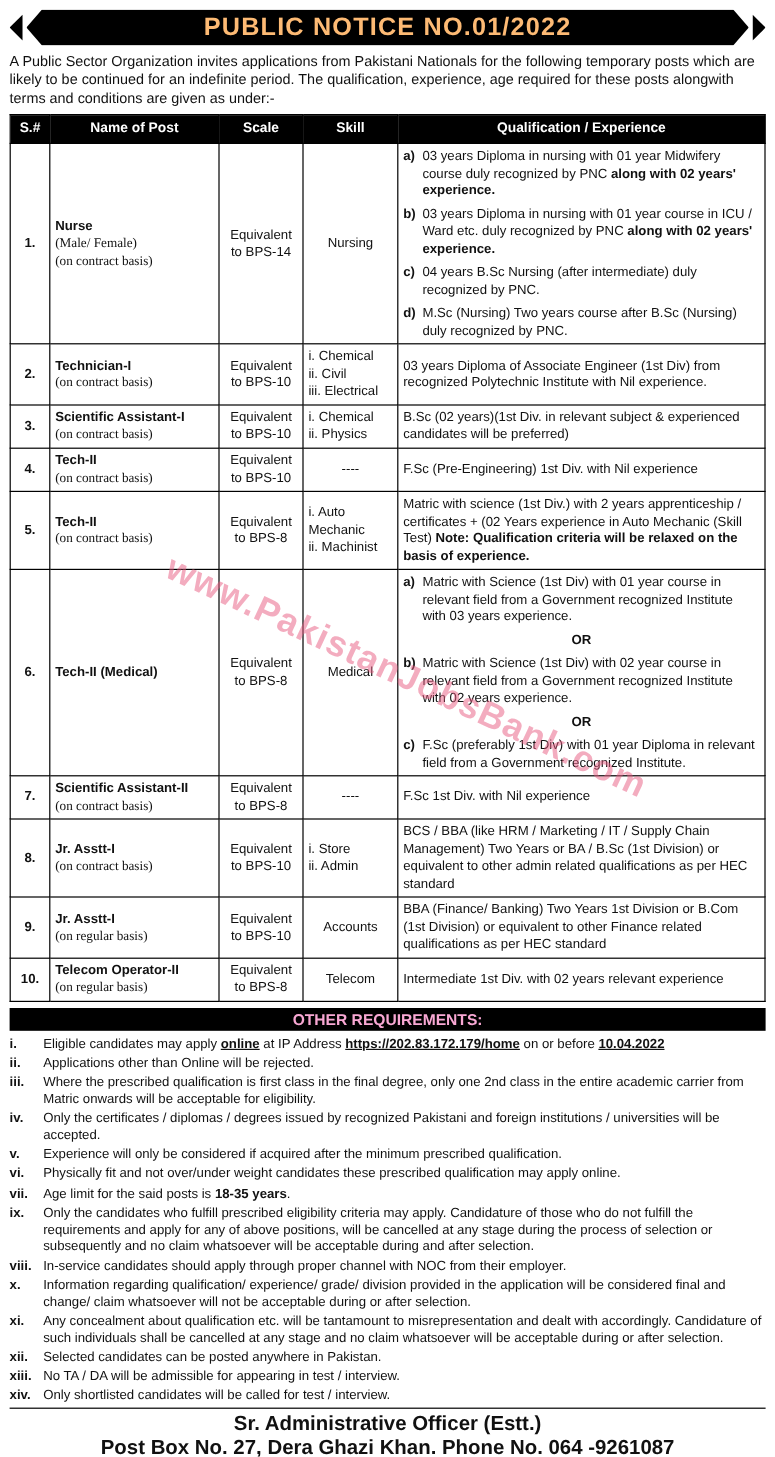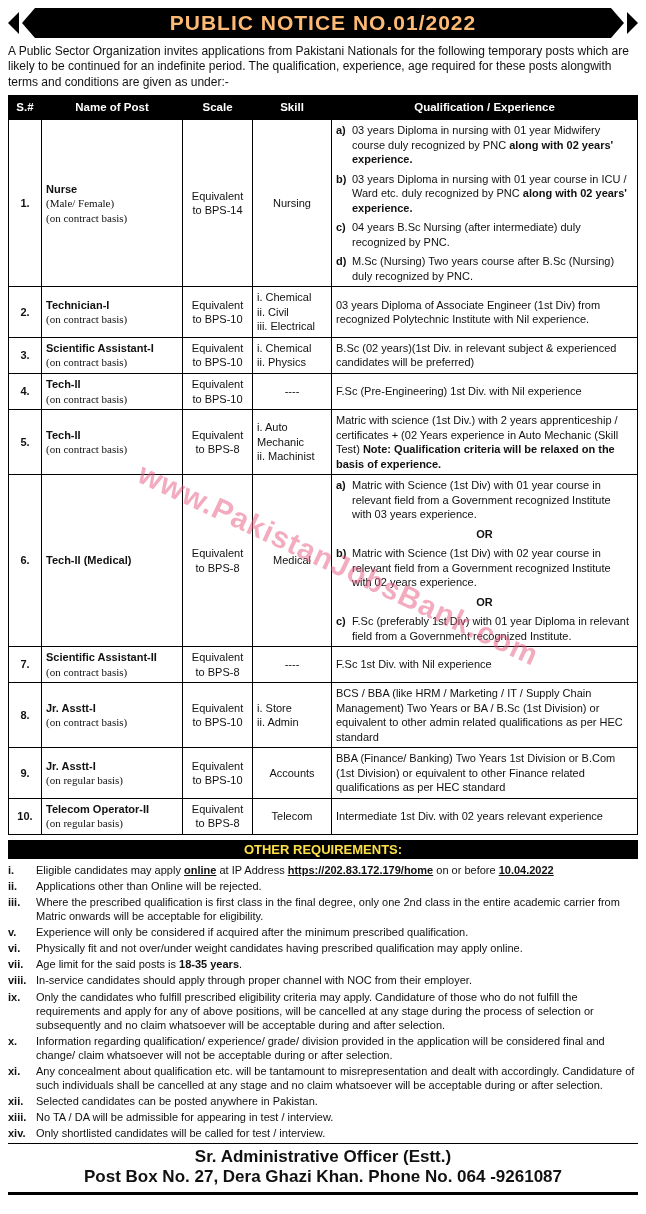--- a/index.html
+++ b/index.html
@@ -32,21 +32,21 @@
   .c-field.ctr{text-align:center;}
   .post-name{font-weight:700;}
   .post-basis{white-space:pre-line;font-weight:400;font-family:Liberation Serif, serif;}
   .qblock{display:flex;}
   .qblock + .qblock{margin-top:5px;}
   .qblock.ctr{display:block;text-align:center;}
   .qlab{flex:0 0 16px;font-weight:700;}
   .qtext{flex:1;}
 
   
-  .other-bar{background:var(--ink);color:#fde047;text-align:center;font-weight:700;font-size:13px;padding:2px 0;margin:5px 0 4px;}
+  .other-bar{background:var(--ink);color:#f9a8d4;text-align:center;font-weight:700;font-size:13px;padding:2px 0;margin:5px 0 4px;}
   .req{display:flex;margin-bottom:2px;font-size:11px;line-height:1.28;}
   .req-num{flex:0 0 28px;font-weight:700;}
   .req-text{flex:1;}
 
   
   .footer{border-top:1.5px solid #000;border-bottom:3.5px solid #000;text-align:center;font-weight:700;font-size:17px;padding:3px 0 5px;margin-top:3px;}
 
   .watermark{position:absolute;left:140px;top:455px;transform:rotate(25deg);transform-origin:left center;
     font-size:30px;font-weight:700;color:var(--wm);opacity:.5;white-space:nowrap;pointer-events:none;letter-spacing:1px;}
 </style>
@@ -259,38 +259,42 @@
       </div>
       <div class="req">
         <span class="req-num">ii.</span>
         <span class="req-text"><span>Applications other than Online will be rejected.</span></span>
       </div>
       <div class="req">
         <span class="req-num">iii.</span>
         <span class="req-text"><span>Where the prescribed qualification is first class in the final degree, only one 2nd class in the entire academic carrier from Matric onwards will be acceptable for eligibility.</span></span>
       </div>
       <div class="req">
+        <span class="req-num">iv.</span>
+        <span class="req-text"><span>Only the certificates / diplomas / degrees issued by recognized Pakistani and foreign institutions / universities will be accepted.</span></span>
+      </div>
+      <div class="req">
         <span class="req-num">v.</span>
         <span class="req-text"><span>Experience will only be considered if acquired after the minimum prescribed qualification.</span></span>
       </div>
       <div class="req">
         <span class="req-num">vi.</span>
-        <span class="req-text"><span>Physically fit and not over/under weight candidates having prescribed qualification may apply online.</span></span>
+        <span class="req-text"><span>Physically fit and not over/under weight candidates these prescribed qualification may apply online.</span></span>
       </div>
       <div class="req">
         <span class="req-num">vii.</span>
         <span class="req-text"><span>Age limit for the said posts is </span><span class="b">18-35 years</span><span>.</span></span>
       </div>
       <div class="req">
+        <span class="req-num">ix.</span>
+        <span class="req-text"><span>Only the candidates who fulfill prescribed eligibility criteria may apply. Candidature of those who do not fulfill the requirements and apply for any of above positions, will be cancelled at any stage during the process of selection or subsequently and no claim whatsoever will be acceptable during and after selection.</span></span>
+      </div>
+      <div class="req">
         <span class="req-num">viii.</span>
         <span class="req-text"><span>In-service candidates should apply through proper channel with NOC from their employer.</span></span>
-      </div>
-      <div class="req">
-        <span class="req-num">ix.</span>
-        <span class="req-text"><span>Only the candidates who fulfill prescribed eligibility criteria may apply. Candidature of those who do not fulfill the requirements and apply for any of above positions, will be cancelled at any stage during the process of selection or subsequently and no claim whatsoever will be acceptable during and after selection.</span></span>
       </div>
       <div class="req">
         <span class="req-num">x.</span>
         <span class="req-text"><span>Information regarding qualification/ experience/ grade/ division provided in the application will be considered final and change/ claim whatsoever will not be acceptable during or after selection.</span></span>
       </div>
       <div class="req">
         <span class="req-num">xi.</span>
         <span class="req-text"><span>Any concealment about qualification etc. will be tantamount to misrepresentation and dealt with accordingly. Candidature of such individuals shall be cancelled at any stage and no claim whatsoever will be acceptable during or after selection.</span></span>
       </div>
       <div class="req">

